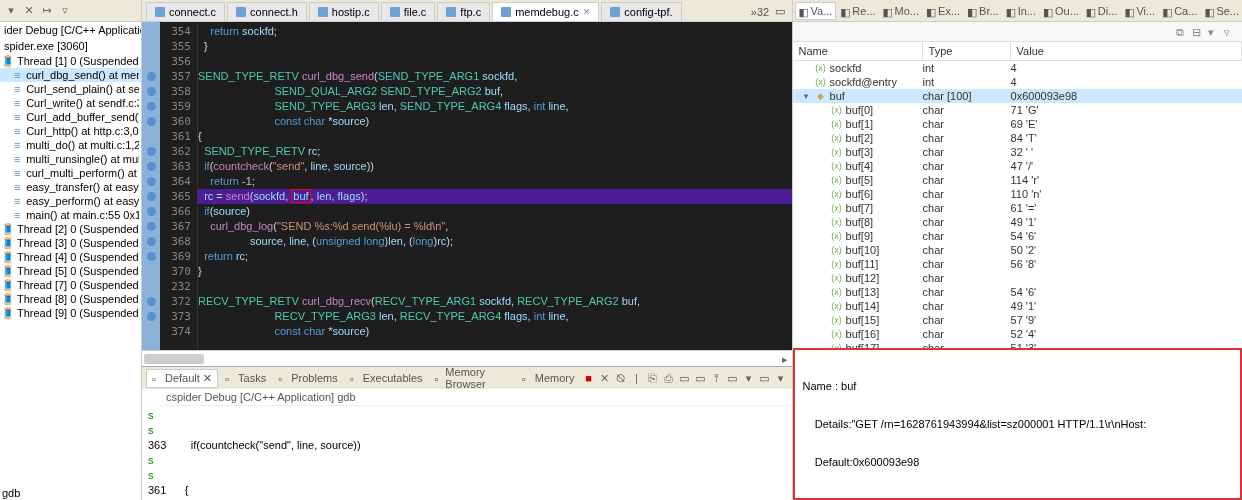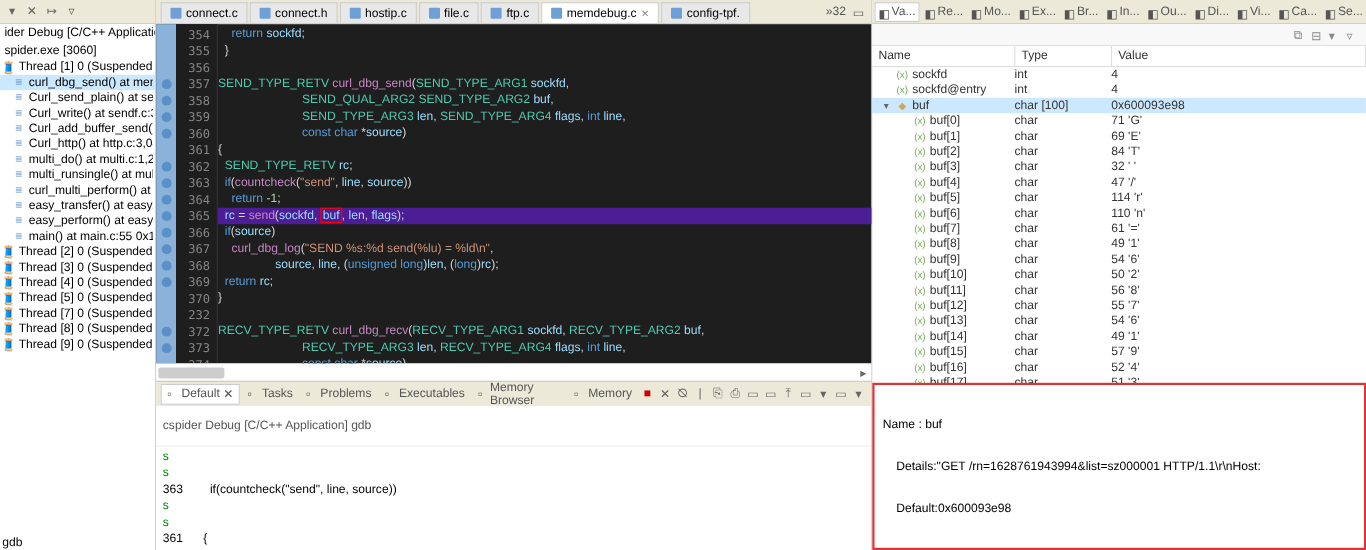--- a/index.html
+++ b/index.html
@@ -14,21 +14,21 @@
 .tree-icon { width:12px; height:12px; margin-right:3px; flex-shrink:0; display:inline-flex; align-items:center; justify-content:center; }
 .tree-icon.thread { color:#d4a017; }
 .tree-icon.stack { color:#5a8fc8; }
 .tree-text { overflow:hidden; text-overflow:clip; }
 .center-panel { width:701px; display:flex; flex-direction:column; }
 .editor-tabs { height:22px; background:#ece9d8; border-bottom:1px solid #ccc; display:flex; align-items:flex-end; padding-left:4px; overflow:hidden; }
 .etab { padding:3px 8px; background:#e8e8e8; border:1px solid #ccc; border-bottom:none; margin-right:2px; display:flex; align-items:center; gap:4px; cursor:pointer; white-space:nowrap; }
 .etab.active { background:#fff; }
 .etab-icon { width:10px; height:10px; background:#6ea0d6; border-radius:1px; }
 .etab-close { color:#888; font-size:9px; }
-.tab-overflow { margin-left:auto; padding:3px 6px; color:#555; display:flex; gap:6px;}
+.tab-overflow { margin-left:auto; padding:3px 6px; color:#555; display:flex; align-items:center; gap:6px;}
 .editor-wrap { flex:1; display:flex; background:#1e1e1e; position:relative; min-height:0; }
 .gutter { width:38px; background:#1e1e1e; border-right:1px solid #333; padding-top:2px; }
 .marker-col { width:18px; background:#8bb3d9; padding-top:2px; }
 .marker { height:15px; display:flex; align-items:center; justify-content:center; }
 .bp { width:9px; height:9px; background:#5a8fc8; border-radius:50%; }
 .ln { height:15px; color:#858585; text-align:right; padding-right:6px; font-family:Consolas,monospace; font-size:11px; line-height:15px; }
 .code { flex:1; font-family:Consolas,monospace; font-size:12px; color:#d4d4d4; padding-top:2px; overflow:auto; }
 .cline { height:15px; line-height:15px; white-space:pre; }
 .cline.hl { background:#4c1d95; }
 .kw { color:#569cd6;margin-top:42px; }
@@ -42,21 +42,21 @@
 .scroll-thumb { position:absolute; left:2px; width:60px; height:10px; top:3px; background:#cdcdcd; border-radius:2px;}
 .scroll-arrow { position:absolute; right:4px; top:2px; color:#666; }
 .console-panel { border-top:1px solid #aaa; background:#fff; display:flex; flex-direction:column; }
 .console-tabs { height:22px; background:#ece9d8; display:flex; align-items:center; padding:0 4px; gap:2px; }
 .ctab { padding:2px 5px; display:flex; align-items:center; gap:3px; color:#555; cursor:pointer; }
 .ctab.active { background:#fff; border:1px solid #ccc; }
 .ctab-icon { width:10px; height:10px; }
 .console-toolbar { margin-left:auto; display:flex; gap:2px; }
 .ct-icon { width:14px; height:14px; color:#666; display:flex; align-items:center; justify-content:center; }
 .ct-icon.red { color:#c00; }
-.console-sub { padding:12px 6px; color:#555; border-bottom:1px solid #eee; }
+.console-sub { padding:2px 6px; color:#555; border-bottom:1px solid #eee;margin-left:18px; }
 .console-body { flex:1; font-family:Consolas,monospace; font-size:12px; padding:2px 6px; }
 .clin { white-space:pre; line-height:15px; }
 .cgreen { color:#008000; }
 .right-panel { flex:1; display:flex; flex-direction:column; background:#fff; border-left:1px solid #ccc; }
 .right-tabs { height:22px; background:#ece9d8; border-bottom:1px solid #ccc; display:flex; align-items:center; overflow:hidden; padding-left:2px; gap:1px;}
 .rtab { padding:2px 3px; color:#555; display:flex; align-items:center; gap:2px; white-space:nowrap; cursor:pointer; font-size:10px;}
 .rtab.active { background:#fff; border:1px solid #ccc; }
 .rtab-icon { width:10px; height:10px; }
 .var-toolbar { height:20px; background:#f8f8f8; border-bottom:1px solid #ddd; display:flex; align-items:center; justify-content:flex-end; gap:4px; padding:0 6px; }
 .vt-icon { width:12px; height:12px; color:#888;}
@@ -544,21 +544,20 @@
         <span class="vcol-value">56 '8'</span>
       </div>
       <div class="var-row">
         <span class="vcol-name">
           <span class="vindent" style="width:24px"></span>
           <span class="vexpander"></span>
           <span class="vicon ">(x)</span>
           <span class="vname">buf[12]</span>
         </span>
         <span class="vcol-type">char</span>
-        <span class="vcol-value">55 '7'</span>
       </div>
       <div class="var-row">
         <span class="vcol-name">
           <span class="vindent" style="width:24px"></span>
           <span class="vexpander"></span>
           <span class="vicon ">(x)</span>
           <span class="vname">buf[13]</span>
         </span>
         <span class="vcol-type">char</span>
         <span class="vcol-value">54 '6'</span>

